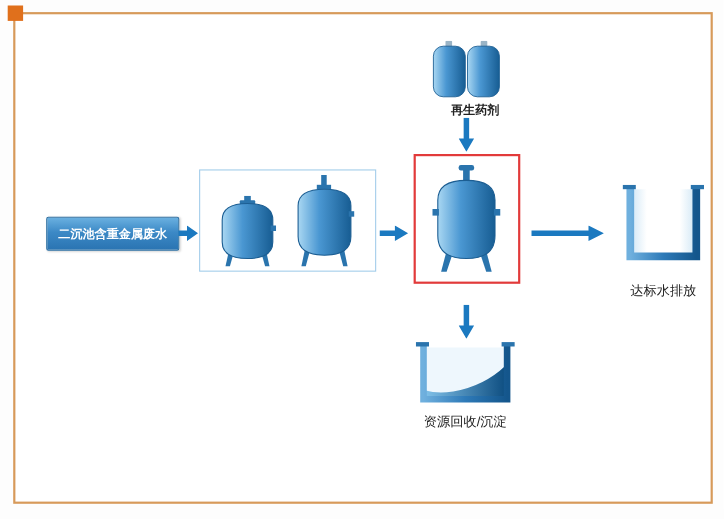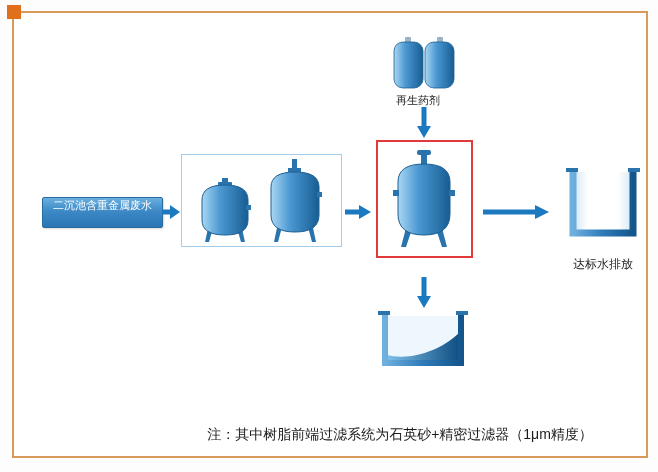--- a/index.html
+++ b/index.html
@@ -4,32 +4,32 @@
 <style>
   html,body{margin:0;padding:0;background:#ffffff;}
   body{font-family:"Liberation Sans","DejaVu Sans",sans-serif;}
   .canvas{position:relative;width:658px;height:472px;background:#fdfdfd;overflow:hidden;margin:0;}
   
   .frame{position:absolute;left:12px;top:11px;width:632px;height:443px;border:2px solid #d79a5a;background:#ffffff;}
   .corner{position:absolute;left:7px;top:5px;width:14px;height:14px;background:#e0701c;}
   
   .source-box{position:absolute;left:42px;top:197px;width:119px;height:29px;
     background:linear-gradient(180deg,#6ab0e0 0%,#3c89c6 45%,#2a74b2 100%);
-    border:1px solid #276b9f;border-radius:2px;display:flex;align-items:flex-start;justify-content:center;
-    color:#ffffff;font-size:11px;font-weight:normal;letter-spacing:0;box-shadow:1px 1px 2px rgba(0,0,0,.15);}
+    border:1px solid #276b9f;border-radius:2px;display:flex;align-items:center;justify-content:center;
+    color:#ffffff;font-size:11px;font-weight:bold;letter-spacing:0;box-shadow:1px 1px 2px rgba(0,0,0,.15);}
   
   .filter-box{position:absolute;left:181px;top:154px;width:159px;height:91px;border:1px solid #a3cdea;background:#ffffff;}
   .red-box{position:absolute;left:376px;top:140px;width:93px;height:114px;border:2px solid #e23a3a;background:transparent;}
   
   .abs{position:absolute;}
   
   .lbl{position:absolute;font-size:12px;color:#222222;text-align:center;}
   .lbl-filter{left:181px;top:253px;width:159px;}
   .lbl-resin{left:361px;top:258px;width:124px;}
-  .lbl-reagent{left:380px;top:93px;width:76px;font-size:11px;}
+  .lbl-reagent{left:394px;top:93px;width:76px;font-size:11px;font-weight:bold;}
   .lbl-discharge{left:553px;top:256px;width:100px;text-align:center;}
   .lbl-recovery{left:363px;top:375px;width:120px;}
   .note{position:absolute;left:170px;top:426px;width:460px;text-align:center;font-size:14px;color:#1c1c1c;}
 </style>
 </head>
 <body>
 
 <div class="canvas">
 
   <svg width="0" height="0" style="position:absolute" aria-hidden="true">
@@ -136,16 +136,16 @@
   </svg>
 
   <svg class="abs" style="left:378px;top:311px" width="90" height="59" viewBox="0 0 90 59">
     <path d="M7 5 L7 52 L83 52 L83 5 Z" fill="#eef7fd"></path>
     <path d="M9 50 L81 50 L81 22 Q62 40 34 45 Q19 47 9 44 Z" fill="url(#gSed)"></path>
     <path d="M7 3 L7 52 L83 52 L83 3" fill="none" stroke="url(#gWall)" stroke-width="6"></path>
     <rect x="0" y="0" width="12" height="4" fill="#2a74ad"></rect>
     <rect x="78" y="0" width="12" height="4" fill="#2a74ad"></rect>
   </svg>
 
+  <div class="lbl lbl-recovery">资源回收/沉淀</div>
 
-  <div class="note">注：其中树脂前端过滤系统为石英砂+精密过滤器（1μm精度）</div>
 
 </div>
 
 </body></html>

